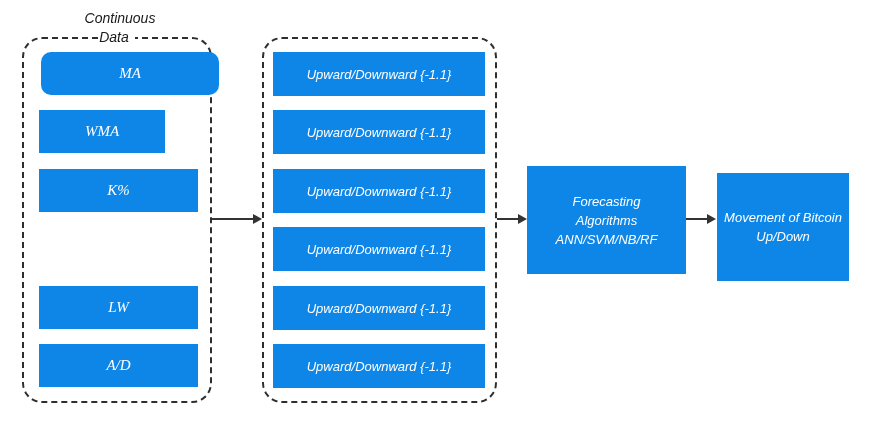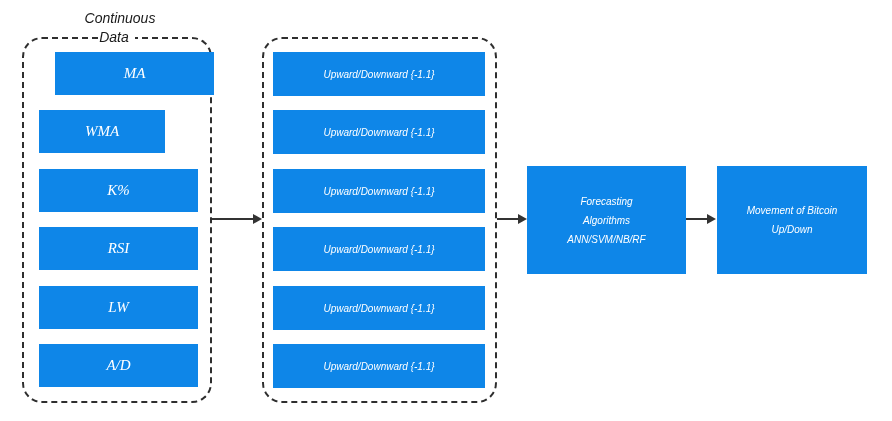--- a/index.html
+++ b/index.html
@@ -33,21 +33,21 @@
     white-space: pre-line;
   }
   .node {
     position: absolute;
     background: var(--box-blue, #0e86e8);
     color: var(--box-text, #ffffff);
     display: flex;
     align-items: center;
     justify-content: center;
     text-align: center;
-    font-size: 10px;
+    font-size: 13px;
     line-height: 19px;
     white-space: pre-line;
     z-index: 2;
   }
   .serif {
     font-family: "Liberation Serif", serif;
     font-size: 15px;
   }
   .arrow {
     position: absolute;
@@ -70,24 +70,23 @@
 </head>
 <body>
 
 <div class="canvas">
 
   <div class="group" style="left:22px; top:37px; width:190px; height:366px;"></div>
   <div class="group-title" style="left:22px; top:9px; width:190px;">
     <span class="title-text">Continuous
 Data</span>
   </div>
-  <div class="node serif" style="left:55px; top:52px;  width:159px; height:43px;">MA</div>
+  <div class="node serif" style="left:41px; top:52px;  width:178px; height:43px;border-radius:10px;">MA</div>
   <div class="node serif" style="left:39px; top:110px; width:126px; height:43px;">WMA</div>
   <div class="node serif" style="left:39px; top:169px; width:159px; height:43px;">K%</div>
-  <div class="node serif" style="left:39px; top:227px; width:159px; height:43px;">RSI</div>
   <div class="node serif" style="left:39px; top:286px; width:159px; height:43px;">LW</div>
   <div class="node serif" style="left:39px; top:344px; width:159px; height:43px;">A/D</div>
 
   <div class="arrow" style="left:212px; top:218px; width:41px;"></div>
 
   <div class="group" style="left:262px; top:37px; width:235px; height:366px;"></div>
   <div class="node" style="left:273px; top:52px;  width:212px; height:44px;">Upward/Downward {-1.1}</div>
   <div class="node" style="left:273px; top:110px; width:212px; height:44px;">Upward/Downward {-1.1}</div>
   <div class="node" style="left:273px; top:169px; width:212px; height:44px;">Upward/Downward {-1.1}</div>
   <div class="node" style="left:273px; top:227px; width:212px; height:44px;">Upward/Downward {-1.1}</div>
@@ -95,16 +94,16 @@
   <div class="node" style="left:273px; top:344px; width:212px; height:44px;">Upward/Downward {-1.1}</div>
 
   <div class="arrow" style="left:497px; top:218px; width:21px;"></div>
 
   <div class="node" style="left:527px; top:166px; width:159px; height:108px;">Forecasting
 Algorithms
 ANN/SVM/NB/RF</div>
 
   <div class="arrow" style="left:686px; top:218px; width:21px;"></div>
 
-  <div class="node" style="left:717px; top:166px; width:150px; height:108px;">Movement of Bitcoin
+  <div class="node" style="left:717px; top:173px; width:132px; height:108px;">Movement of Bitcoin
 Up/Down</div>
 
 </div>
 
 </body></html>

